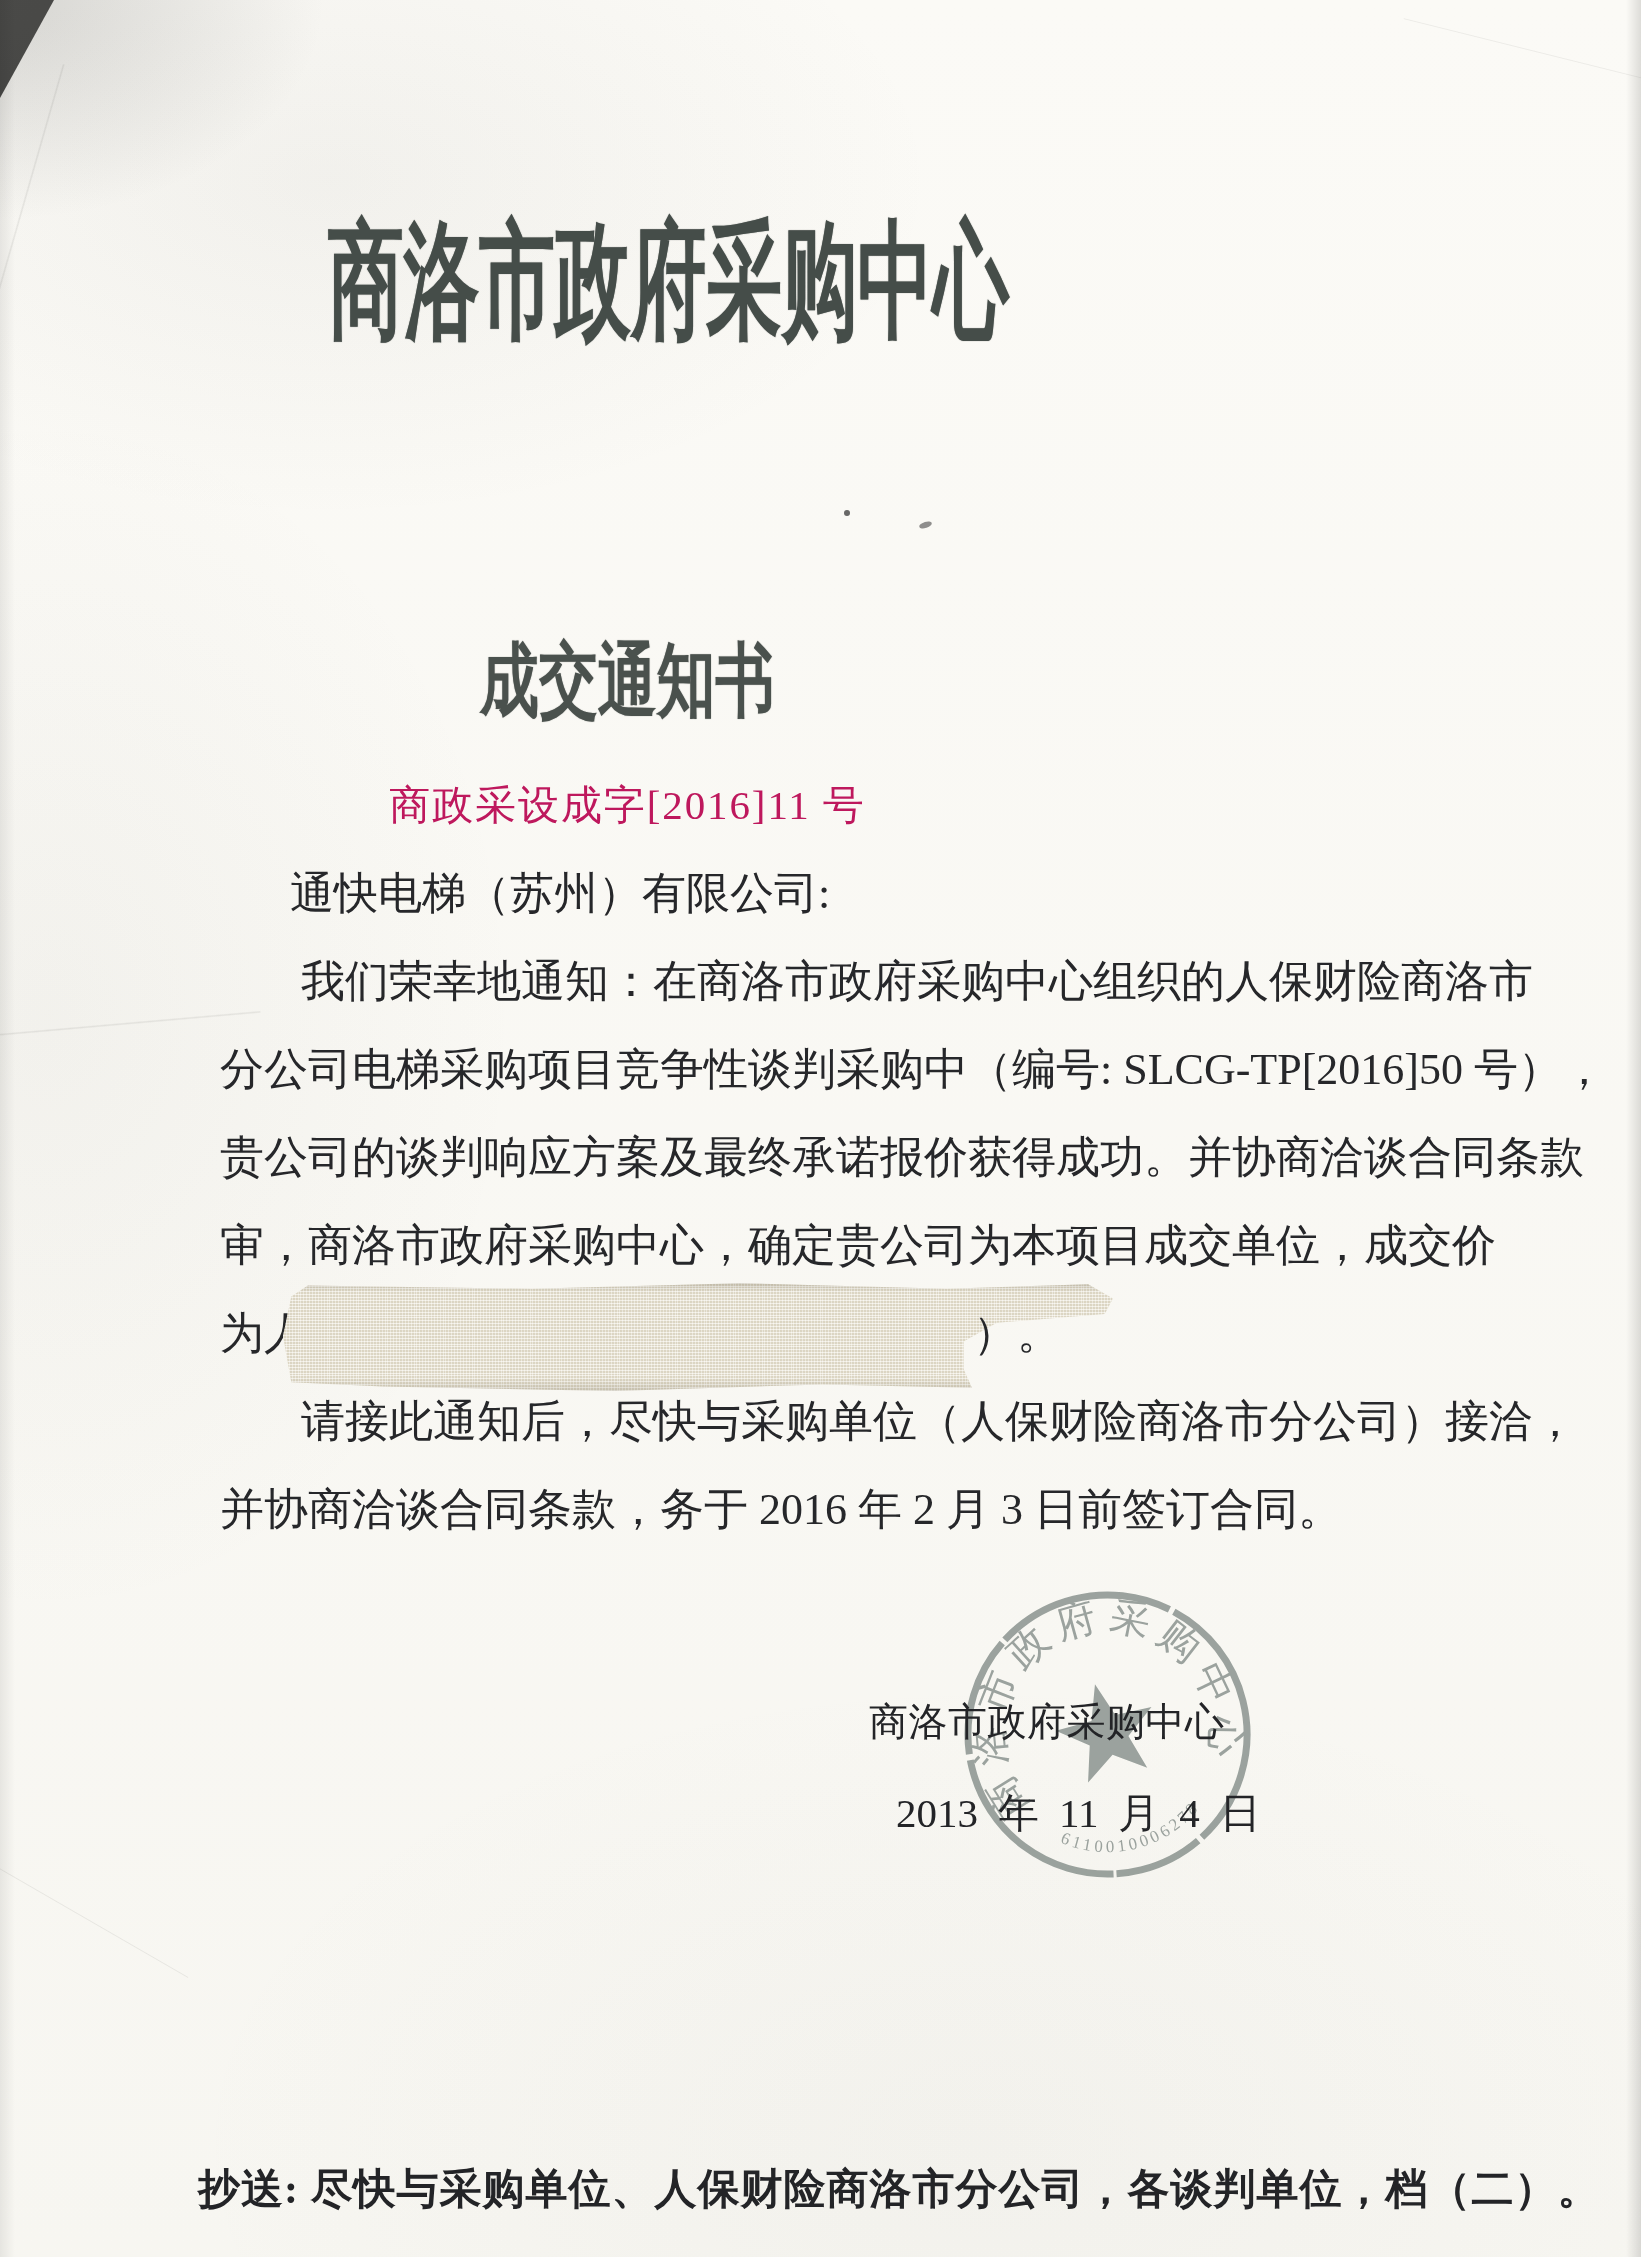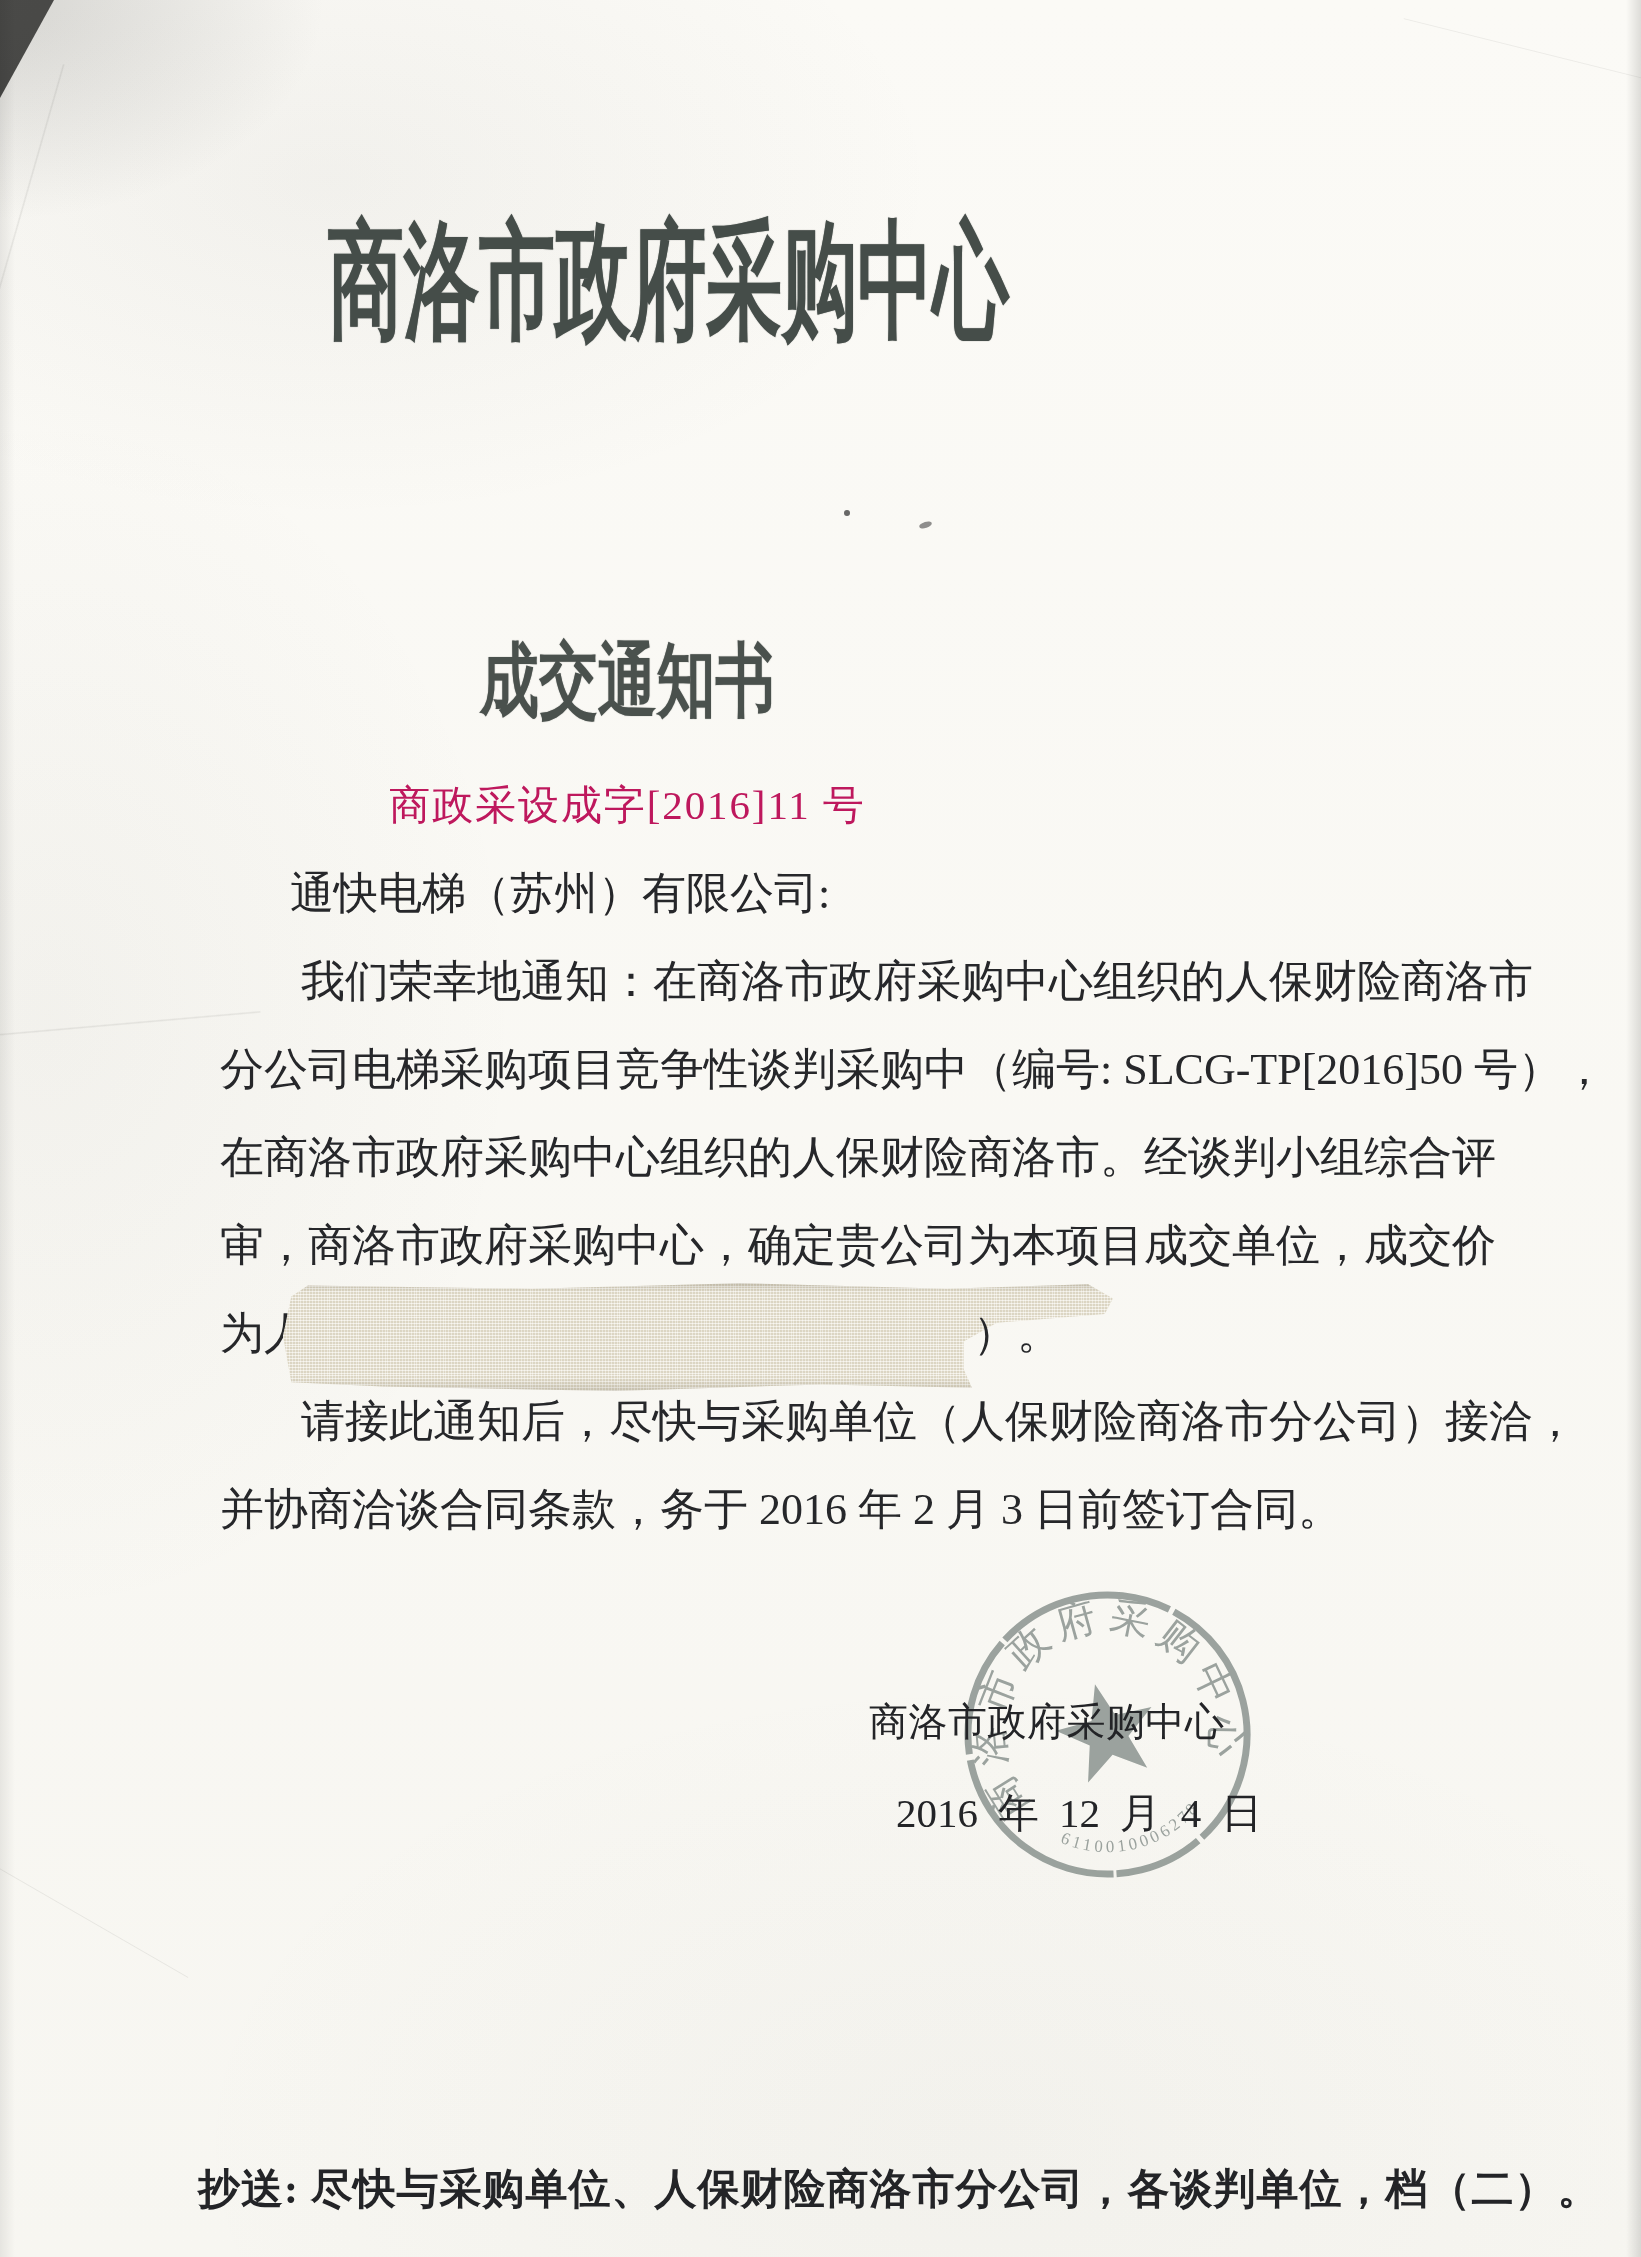--- a/index.html
+++ b/index.html
@@ -92,21 +92,21 @@
 <div class="abs speck2"></div>
 
 <div class="abs org-title">商洛市政府采购中心</div>
 <div class="abs doc-title">成交通知书</div>
 <div class="abs doc-number">商政采设成字[2016]11 号</div>
 
 <div class="abs body-text">
   <div class="line addressee">通快电梯（苏州）有限公司:</div>
   <div class="line indent">我们荣幸地通知：在商洛市政府采购中心组织的人保财险商洛市</div>
   <div class="line">分公司电梯采购项目竞争性谈判采购中（编号: SLCG-TP[2016]50 号），</div>
-  <div class="line">在商洛市政府采购中心组织的人保财险商洛市。经谈判小组综合评</div>
+  <div class="line">贵公司的谈判响应方案及最终承诺报价获得成功。并协商洽谈合同条款</div>
   <div class="line">审，商洛市政府采购中心，确定贵公司为本项目成交单位，成交价</div>
   <div class="line">
     <span>为人</span>
     <span class="trail">）。</span>
   </div>
   <div class="line indent">请接此通知后，尽快与采购单位（人保财险商洛市分公司）接洽，</div>
   <div class="line">并协商洽谈合同条款，务于 2016 年 2 月 3 日前签订合同。</div>
 </div>
 
 <div class="abs tape"></div>
@@ -121,16 +121,16 @@
            L119.4,192.1 L130,156.5 L100.5,133.9 L137.7,133 Z"></path>
   <text font-size="40" fill="currentColor">
     <textPath href="#arcTop" startOffset="2" textLength="430" lengthAdjust="spacing">商洛市政府采购中心</textPath>
   </text>
   <text font-size="17" fill="currentColor" letter-spacing="2">
     <textPath href="#arcBottom" startOffset="66" textLength="155" lengthAdjust="spacing">6110010006278</textPath>
   </text>
 </svg>
 
 <div class="abs sig-org">商洛市政府采购中心</div>
-<div class="abs sig-date">2016 年 12 月 4 日</div>
+<div class="abs sig-date">2013 年 11 月 4 日</div>
 
 <div class="abs cc-line">抄送: 尽快与采购单位、人保财险商洛市分公司，各谈判单位，档（二）。</div>
 
 
 </body></html>

